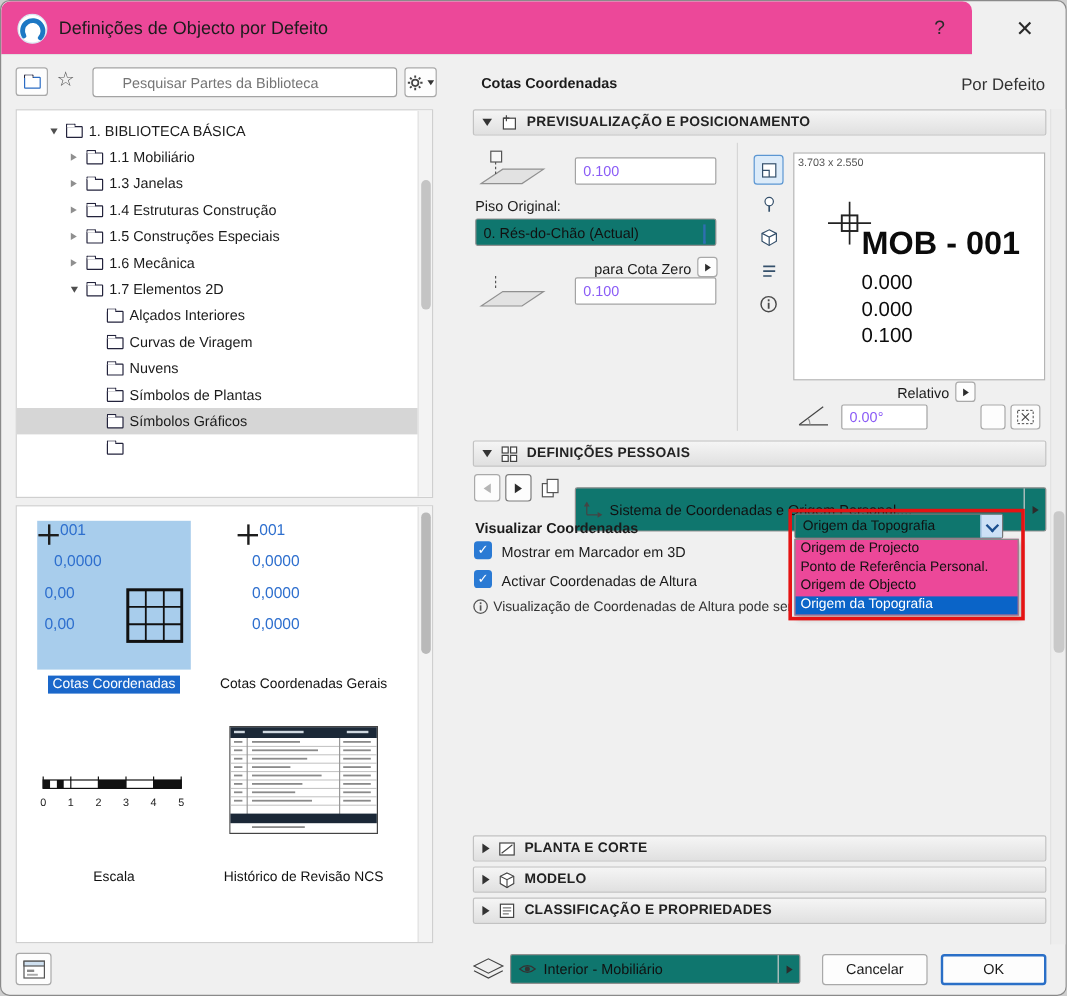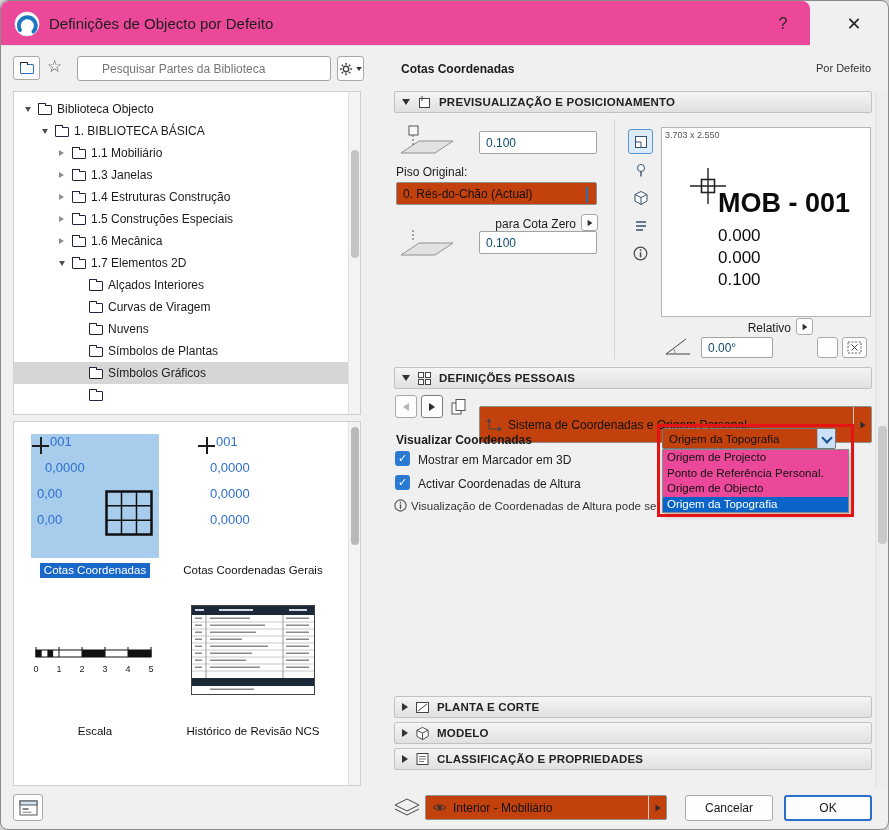--- a/index.html
+++ b/index.html
@@ -7,23 +7,23 @@
   .dlg{position:relative;width:889px;height:830px;background:#f0f0f0;border:1px solid #8a8a8a;
        border-radius:8px;overflow:hidden;font-family:"Liberation Sans",sans-serif;color:#1b1b1b}
   .abs{position:absolute}
 
   
   .titlebar{position:absolute;left:0;top:0;width:809px;height:45px;background:#ec4899;border-bottom:1px solid #e0e0e0;border-radius:8px 8px 0 0}
   .title{position:absolute;left:48px;top:0;height:45px;line-height:45px;font-size:15px;color:#1c1c1c}
   .tbtn{position:absolute;top:11px;width:24px;height:24px;text-align:center;line-height:24px;font-size:16px;color:#2a2a2a;cursor:default}
 
   
-  .input{position:absolute;background:#fff;border:1px solid #a3a3a3;border-radius:2px;font:12px "Liberation Sans",sans-serif;color:#0c4a6e;padding:0 6px}
+  .input{position:absolute;background:#fff;border:1px solid #a3a3a3;border-radius:2px;font:12px "Liberation Sans",sans-serif;color:#8b5cf6;padding:0 6px}
   .btn{position:absolute;display:flex;align-items:center;justify-content:center;background:#fdfdfd;border:1px solid #a9a9a9;border-radius:3px;font-size:12px;color:#1a1a1a}
-  .combo{position:absolute;background:#c2410c;border:1px solid #8f8f8f;border-radius:2px;display:flex;align-items:center;font-size:12px;color:#111}
+  .combo{position:absolute;background:#0f766e;border:1px solid #8f8f8f;border-radius:2px;display:flex;align-items:center;font-size:12px;color:#111}
   .combo .ctxt{flex:1;padding:0 6px;white-space:nowrap;overflow:hidden}
   .arrbox{width:18px;align-self:stretch;display:flex;align-items:center;justify-content:center;border-left:1px solid #cdcdcd}
   .triR{width:0;height:0;border:4px solid transparent;border-left:6px solid #2c2c2c;border-right:0}
   .triL{width:0;height:0;border:4px solid transparent;border-right:6px solid #b5b5b5;border-left:0}
   .triDn{width:0;height:0;border:4.5px solid transparent;border-top:6px solid #333;border-bottom:0}
   .vchev{width:8px;height:8px;border-right:2px solid #2f6fb0;border-bottom:2px solid #2f6fb0;transform:rotate(45deg);margin-top:-4px}
   .lbl{position:absolute;font-size:12px;color:#1b1b1b;white-space:nowrap}
   .boldlbl{font-weight:bold}
 
   
@@ -106,27 +106,20 @@
           <line x1="4.6" y1="4.6" x2="3.1" y2="3.1"></line>
         <line x1="8" y1="3.2" x2="8" y2="1"></line>
           <line x1="11.4" y1="4.6" x2="12.9" y2="3.1"></line>
       </g>
     </svg>
     <span class="triDn" style="transform:scale(.7)"></span>
   </div>
 
   <div class="treepanel">
     <div style="padding-top:6px">
-      <div class="trow" style="padding-left:8px">
-          <span class="tch">
-            <span class="chD"></span>
-          </span>
-          <span class="folder"></span>
-          <span>Biblioteca Objecto</span>
-        </div>
       <div class="trow" style="padding-left:25px">
           <span class="tch">
             <span class="chD"></span>
           </span>
           <span class="folder"></span>
           <span>1. BIBLIOTECA BÁSICA</span>
         </div>
       <div class="trow" style="padding-left:42px">
           <span class="tch">
             <span class="chR"></span>
@@ -321,21 +314,21 @@
   <div class="btn" style="left:12px;top:793px;width:30px;height:27px">
     <svg width="19" height="16" viewBox="0 0 19 16">
       <rect x="1" y="1" width="17" height="14" fill="#fff" stroke="#555"></rect>
       <rect x="1" y="1" width="17" height="4" fill="#cfe0f0" stroke="#555"></rect>
       <rect x="3.5" y="8" width="6" height="2" fill="#888"></rect>
       <rect x="3.5" y="11.5" width="9" height="1.6" fill="#aaa"></rect>
     </svg>
   </div>
 
   <div class="lbl boldlbl" style="left:400px;top:61px">Cotas Coordenadas</div>
-  <div class="lbl" style="left:720px;top:61px;width:150px;text-align:right;font-size:11px;color:#333">Por Defeito</div>
+  <div class="lbl" style="left:720px;top:61px;width:150px;text-align:right;font-size:14px;color:#333">Por Defeito</div>
 
   <div class="sec" style="top:90px">
     <span class="triDn secchev"></span>
     <svg width="15" height="14" viewBox="0 0 15 14">
       <rect x="2.5" y="3.5" width="10" height="9" fill="#fff" stroke="#444"></rect>
       <line x1="5" y1="1" x2="5" y2="6" stroke="#444"></line>
         <line x1="2.5" y1="3.5" x2="7.5" y2="3.5" stroke="#444"></line>
     </svg>
     <span>PREVISUALIZAÇÃO E POSICIONAMENTO</span>
   </div>

